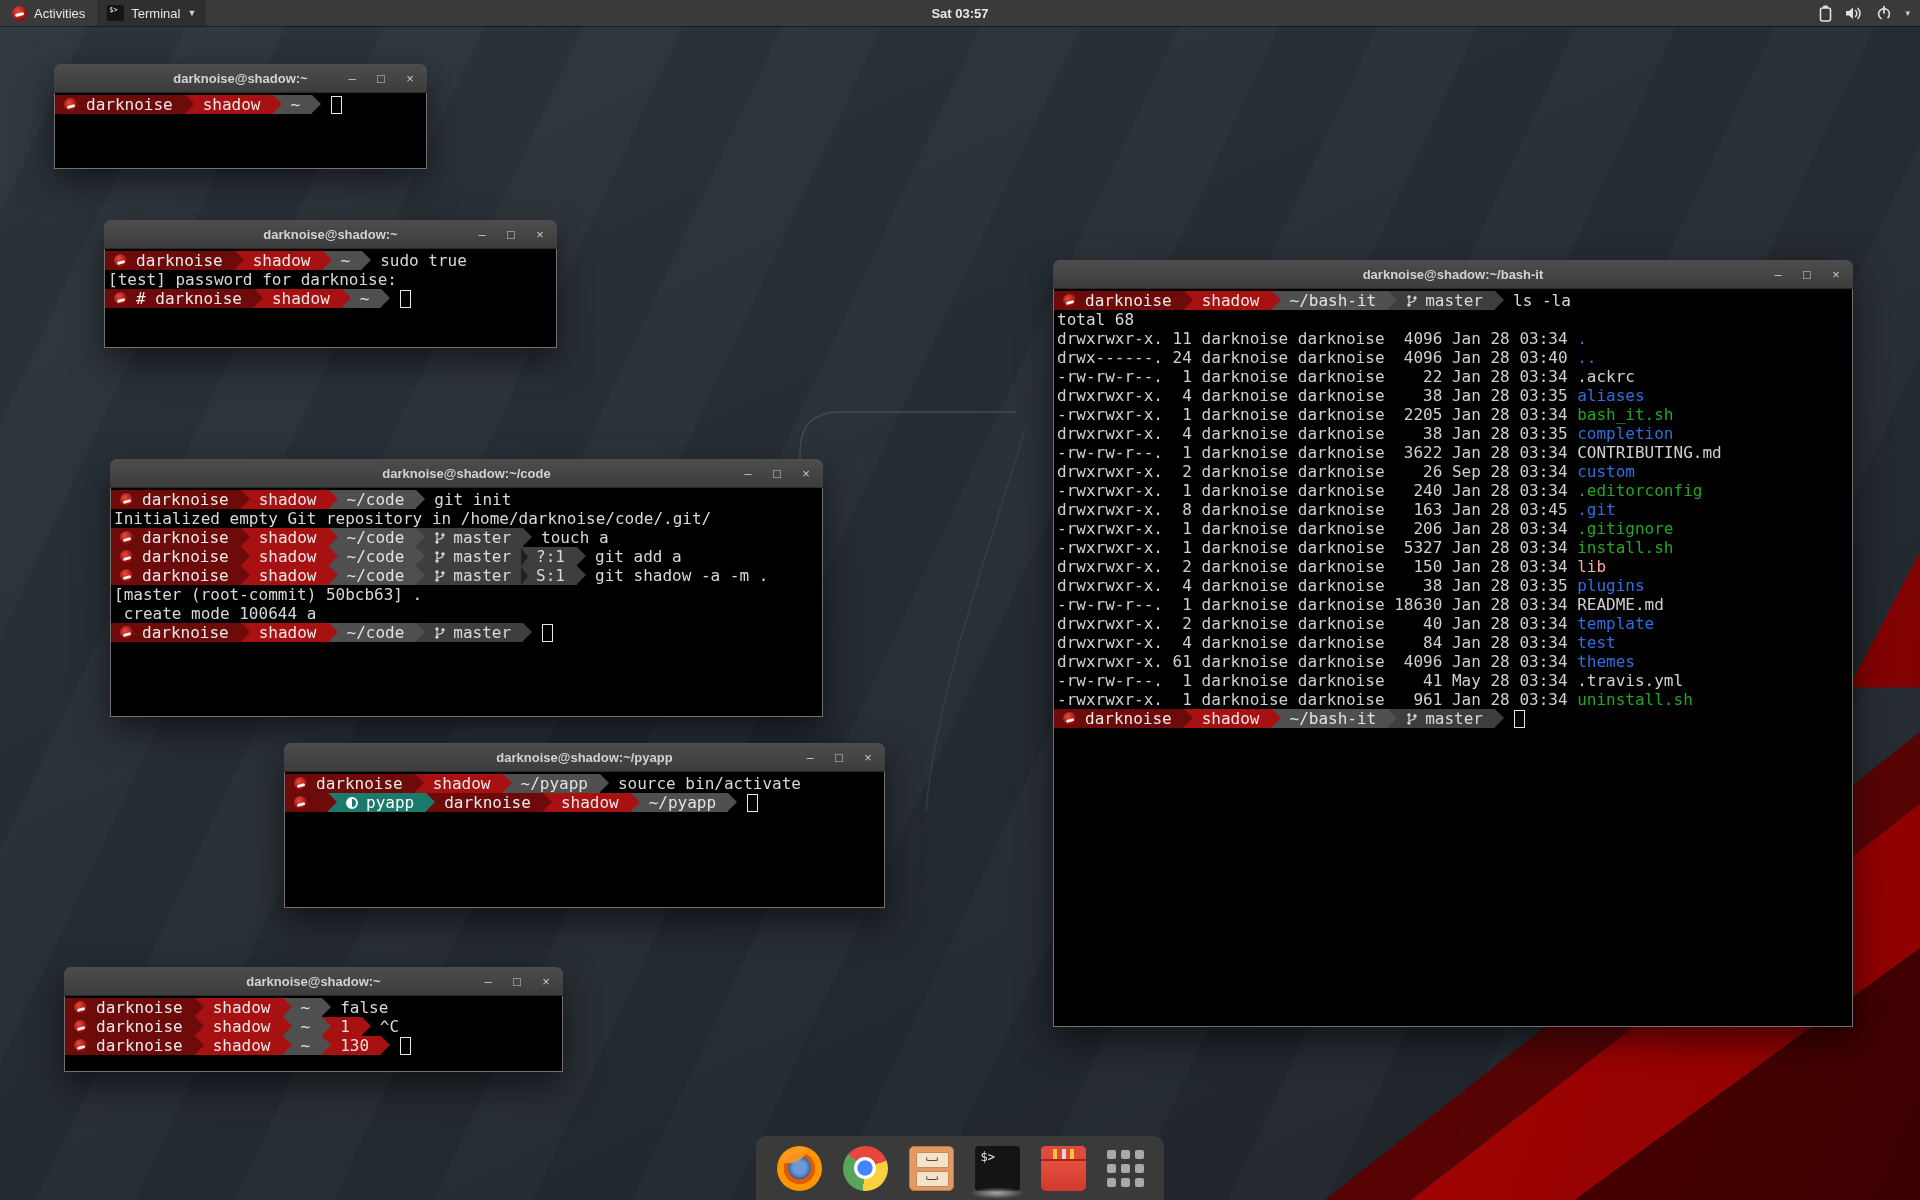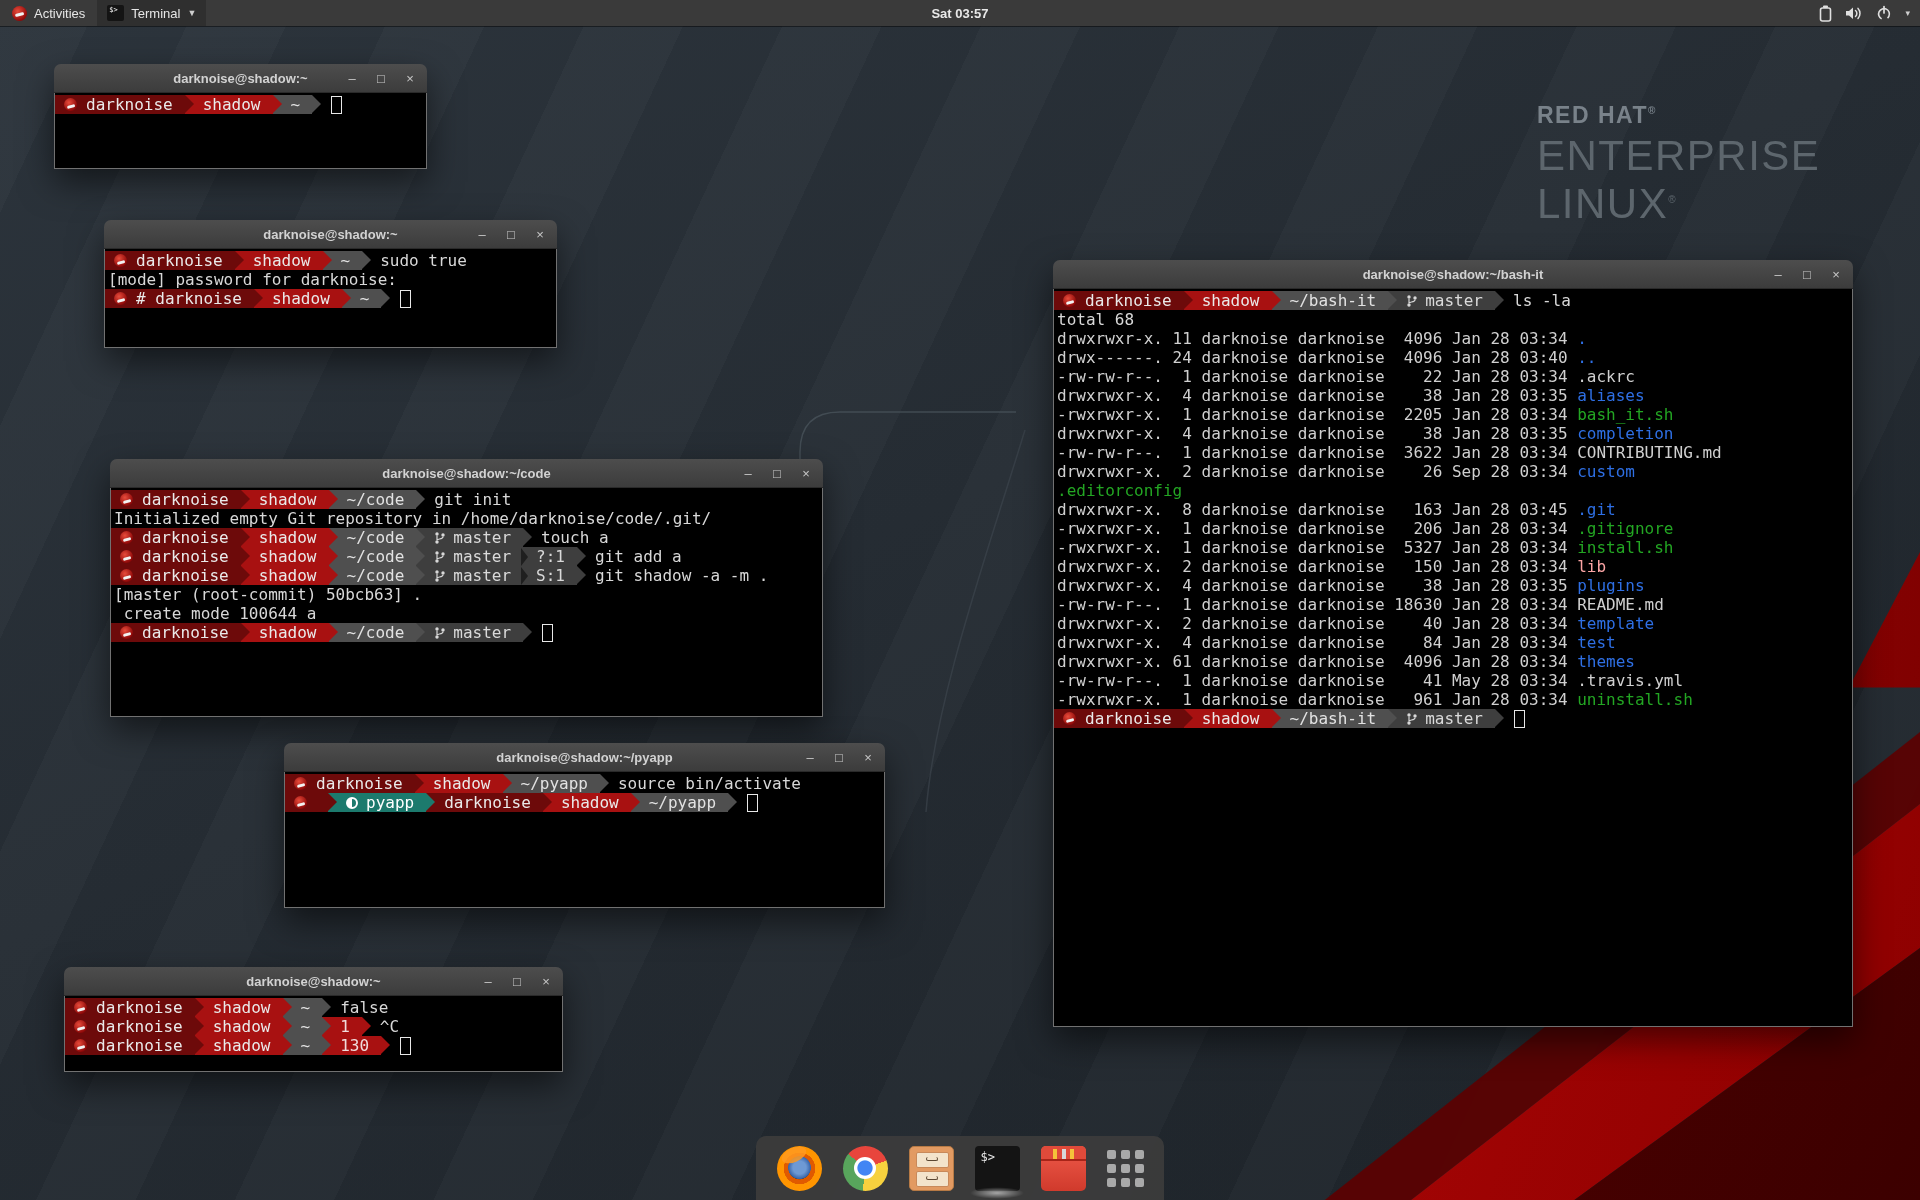--- a/index.html
+++ b/index.html
@@ -111,25 +111,20 @@
     <path d="M 1025 430 C 985 560, 935 700, 926 812" fill="none" stroke="#3f4850" stroke-width="1.5" opacity="0.6"></path>
   </svg>
 
   <div class="corner-art">
     <div class="rb-thin"></div>
     <div class="rb-main"></div>
     <div class="rb-corner"></div>
     <div class="rb-wedge"></div>
   </div>
 
-  <div class="branding">
-    <div class="b1"><span>RED HAT</span><span class="reg">®</span></div>
-    <div class="b2">ENTERPRISE</div>
-    <div class="b3"><span>LINUX</span><span class="reg">®</span></div>
-  </div>
 
   <div class="win w1">
     <div class="titlebar">
       <span>darknoise@shadow:~</span>
       <span class="wbtns">
         <span class="wbtn">–</span>
         <span class="wbtn">□</span>
         <span class="wbtn">×</span>
       </span>
     </div>
@@ -142,21 +137,21 @@
     <div class="titlebar">
       <span>darknoise@shadow:~</span>
       <span class="wbtns">
         <span class="wbtn">–</span>
         <span class="wbtn">□</span>
         <span class="wbtn">×</span>
       </span>
     </div>
     <div class="term">
         <div class="tline"><span class="seg" style="background: rgb(109, 10, 10); color: rgb(234, 234, 234);"><span class="rhicon"></span>darknoise</span><span class="chev" style="background: rgb(168, 17, 17);"><span class="tri" style="border-left-color: rgb(109, 10, 10);"></span></span><span class="seg" style="background: rgb(168, 17, 17); color: rgb(234, 234, 234);">shadow</span><span class="chev" style="background: rgb(79, 79, 79);"><span class="tri" style="border-left-color: rgb(168, 17, 17);"></span></span><span class="seg" style="background: rgb(79, 79, 79); color: rgb(226, 226, 226);">~</span><span class="chev" style="background: transparent;"><span class="tri" style="border-left-color: rgb(79, 79, 79);"></span></span><span class="cmd" style="color: rgb(216, 216, 216);">sudo true</span></div>
-        <div class="tline out">[mode] password for darknoise:</div>
+        <div class="tline out">[test] password for darknoise:</div>
         <div class="tline"><span class="seg" style="background: rgb(109, 10, 10); color: rgb(234, 234, 234);"><span class="rhicon"></span># darknoise</span><span class="chev" style="background: rgb(168, 17, 17);"><span class="tri" style="border-left-color: rgb(109, 10, 10);"></span></span><span class="seg" style="background: rgb(168, 17, 17); color: rgb(234, 234, 234);">shadow</span><span class="chev" style="background: rgb(79, 79, 79);"><span class="tri" style="border-left-color: rgb(168, 17, 17);"></span></span><span class="seg" style="background: rgb(79, 79, 79); color: rgb(226, 226, 226);">~</span><span class="chev" style="background: transparent;"><span class="tri" style="border-left-color: rgb(79, 79, 79);"></span></span><span class="cursor"></span></div>
       </div>
   </div>
 
   <div class="win w3">
     <div class="titlebar">
       <span>darknoise@shadow:~/code</span>
       <span class="wbtns">
         <span class="wbtn">–</span>
         <span class="wbtn">□</span>
@@ -244,21 +239,21 @@
             </svg>master</span><span class="chev" style="background: transparent;"><span class="tri" style="border-left-color: rgb(62, 62, 62);"></span></span><span class="cmd" style="color: rgb(216, 216, 216);">ls -la</span></div>
         <div class="tline out">total 68</div>
         <div class="tline out"><span class="lsmeta">drwxrwxr-x. 11 darknoise darknoise  4096 Jan 28 03:34 </span><span class="lsname" style="color: rgb(46, 111, 228);">.</span></div>
         <div class="tline out"><span class="lsmeta">drwx------. 24 darknoise darknoise  4096 Jan 28 03:40 </span><span class="lsname" style="color: rgb(46, 111, 228);">..</span></div>
         <div class="tline out"><span class="lsmeta">-rw-rw-r--.  1 darknoise darknoise    22 Jan 28 03:34 </span><span class="lsname" style="color: rgb(208, 208, 208);">.ackrc</span></div>
         <div class="tline out"><span class="lsmeta">drwxrwxr-x.  4 darknoise darknoise    38 Jan 28 03:35 </span><span class="lsname" style="color: rgb(46, 111, 228);">aliases</span></div>
         <div class="tline out"><span class="lsmeta">-rwxrwxr-x.  1 darknoise darknoise  2205 Jan 28 03:34 </span><span class="lsname" style="color: rgb(35, 166, 35);">bash_it.sh</span></div>
         <div class="tline out"><span class="lsmeta">drwxrwxr-x.  4 darknoise darknoise    38 Jan 28 03:35 </span><span class="lsname" style="color: rgb(46, 111, 228);">completion</span></div>
         <div class="tline out"><span class="lsmeta">-rw-rw-r--.  1 darknoise darknoise  3622 Jan 28 03:34 </span><span class="lsname" style="color: rgb(208, 208, 208);">CONTRIBUTING.md</span></div>
         <div class="tline out"><span class="lsmeta">drwxrwxr-x.  2 darknoise darknoise    26 Sep 28 03:34 </span><span class="lsname" style="color: rgb(46, 111, 228);">custom</span></div>
-        <div class="tline out"><span class="lsname" style="color: rgb(35, 166, 35);">.editorconfig</span></div>
+        <div class="tline out"><span class="lsmeta">-rwxrwxr-x.  1 darknoise darknoise   240 Jan 28 03:34 </span><span class="lsname" style="color: rgb(35, 166, 35);">.editorconfig</span></div>
         <div class="tline out"><span class="lsmeta">drwxrwxr-x.  8 darknoise darknoise   163 Jan 28 03:45 </span><span class="lsname" style="color: rgb(46, 111, 228);">.git</span></div>
         <div class="tline out"><span class="lsmeta">-rwxrwxr-x.  1 darknoise darknoise   206 Jan 28 03:34 </span><span class="lsname" style="color: rgb(35, 166, 35);">.gitignore</span></div>
         <div class="tline out"><span class="lsmeta">-rwxrwxr-x.  1 darknoise darknoise  5327 Jan 28 03:34 </span><span class="lsname" style="color: rgb(35, 166, 35);">install.sh</span></div>
         <div class="tline out"><span class="lsmeta">drwxrwxr-x.  2 darknoise darknoise   150 Jan 28 03:34 </span><span class="lsname" style="color: #fca5a5;">lib</span></div>
         <div class="tline out"><span class="lsmeta">drwxrwxr-x.  4 darknoise darknoise    38 Jan 28 03:35 </span><span class="lsname" style="color: rgb(46, 111, 228);">plugins</span></div>
         <div class="tline out"><span class="lsmeta">-rw-rw-r--.  1 darknoise darknoise 18630 Jan 28 03:34 </span><span class="lsname" style="color: rgb(208, 208, 208);">README.md</span></div>
         <div class="tline out"><span class="lsmeta">drwxrwxr-x.  2 darknoise darknoise    40 Jan 28 03:34 </span><span class="lsname" style="color: rgb(46, 111, 228);">template</span></div>
         <div class="tline out"><span class="lsmeta">drwxrwxr-x.  4 darknoise darknoise    84 Jan 28 03:34 </span><span class="lsname" style="color: rgb(46, 111, 228);">test</span></div>
         <div class="tline out"><span class="lsmeta">drwxrwxr-x. 61 darknoise darknoise  4096 Jan 28 03:34 </span><span class="lsname" style="color: rgb(46, 111, 228);">themes</span></div>
         <div class="tline out"><span class="lsmeta">-rw-rw-r--.  1 darknoise darknoise    41 May 28 03:34 </span><span class="lsname" style="color: rgb(208, 208, 208);">.travis.yml</span></div>

